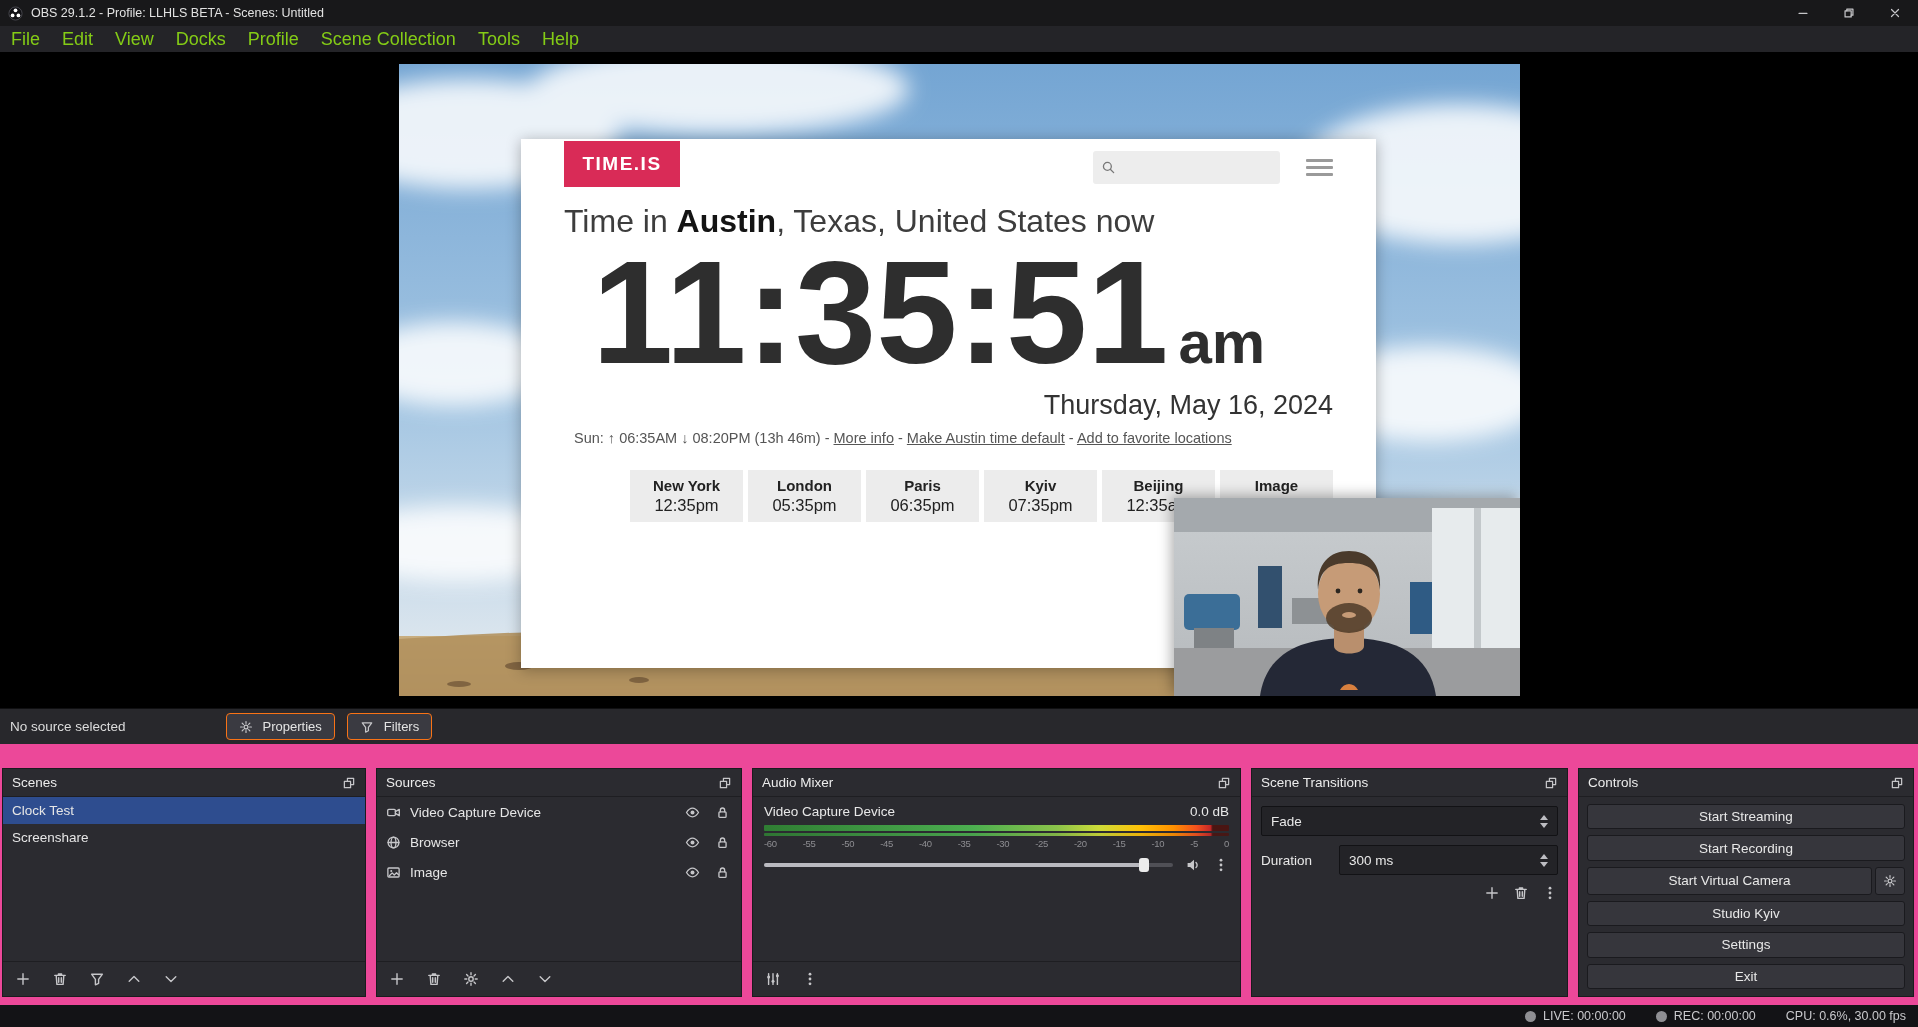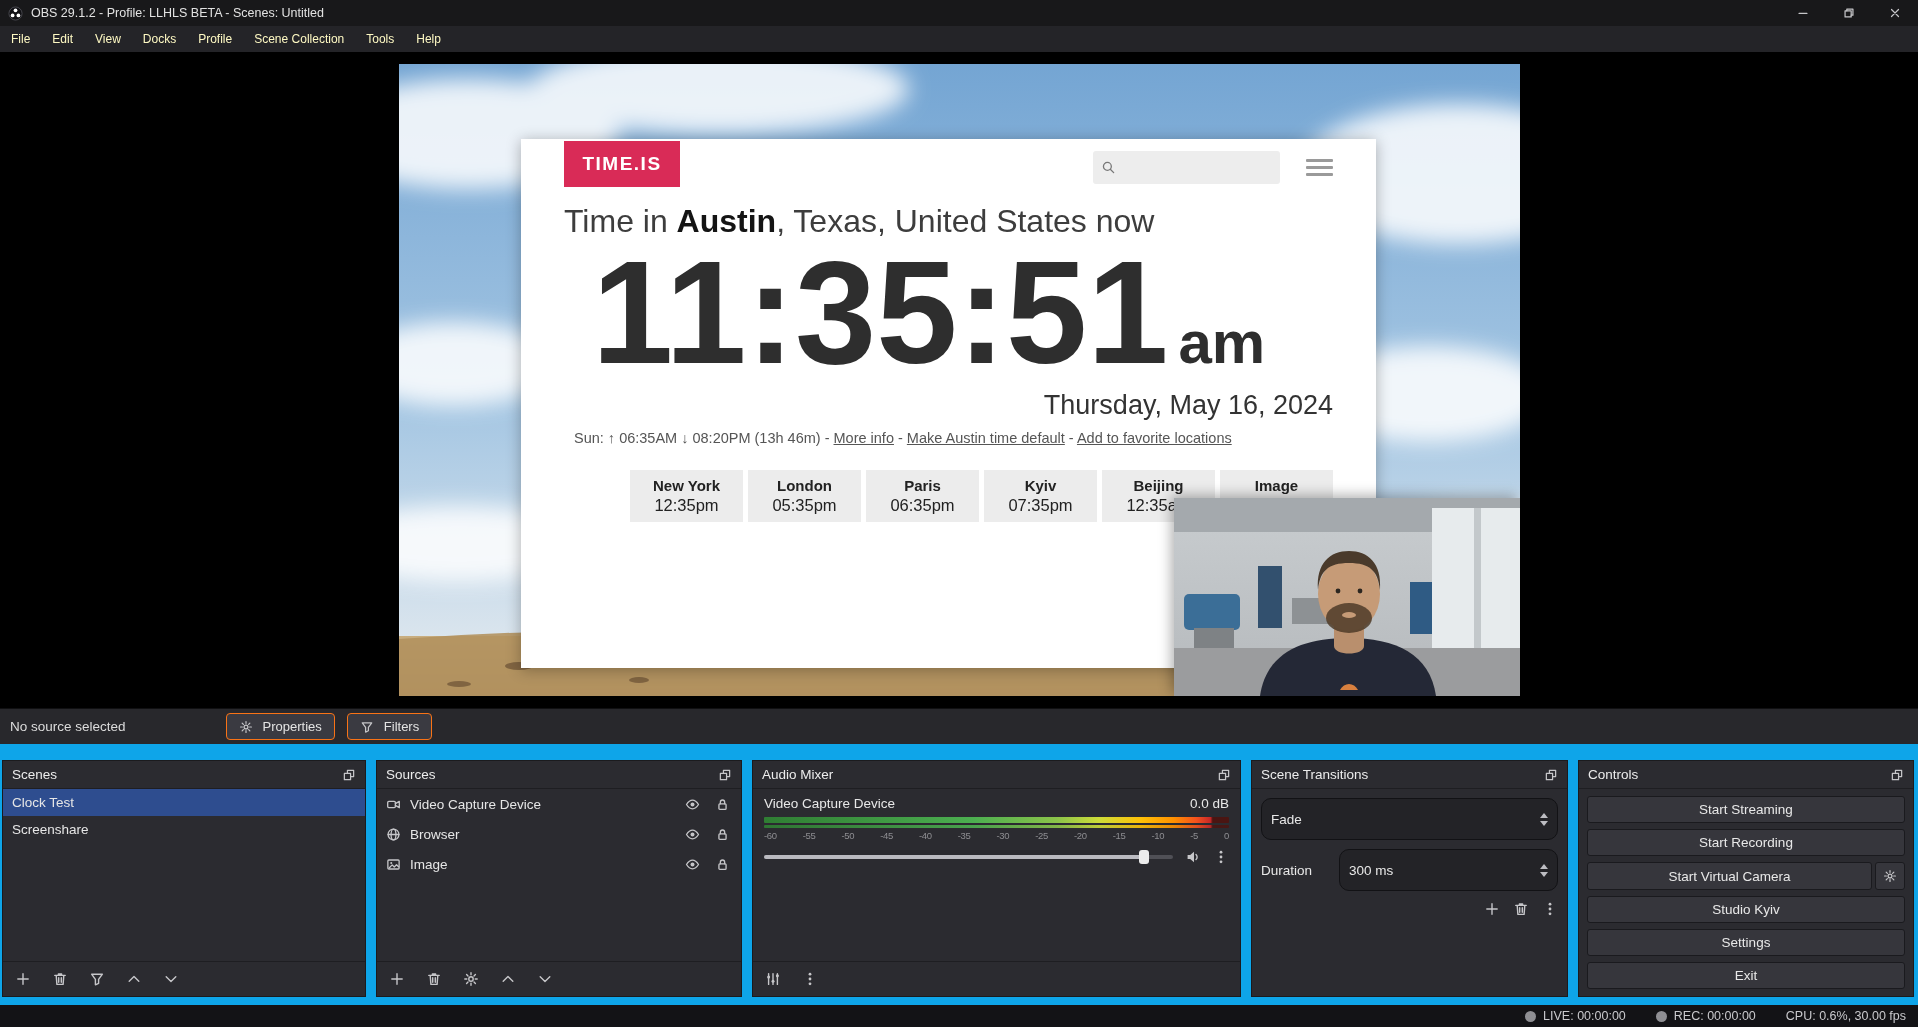--- a/index.html
+++ b/index.html
@@ -3,21 +3,21 @@
 <meta charset="utf-8">
 <style>
   *{margin:0;padding:0;box-sizing:border-box}
   html,body{width:1918px;height:1027px;overflow:hidden;background:#161618;font-family:"Liberation Sans",sans-serif}
   svg.ic{stroke:#c6c6c9;fill:none;stroke-width:1.4;stroke-linecap:round;stroke-linejoin:round;flex:0 0 auto}
   svg.ic.dark{stroke:#777}.s14{width:14px;height:14px}.s15{width:15px;height:15px}.s16{width:16px;height:16px}
   
   .titlebar{height:26px;background:#18181a;display:flex;align-items:center;gap:8px;padding-left:8px;color:#e2e2e2;font-size:12.5px}
   .win-btns{margin-left:auto;display:flex;height:100%}
   .win-btn{width:46px;height:100%;display:flex;align-items:center;justify-content:center}
-  .menubar{height:26px;background:#242428;display:flex;align-items:center;color:#fef9c3;font-size:12px}
+  .menubar{height:26px;background:#242428;display:flex;align-items:center;color:#84cc16;font-size:18px}
   .menu-item{padding:0 11px;height:100%;display:flex;align-items:center;cursor:default}
   
   .preview{height:656px;background:#000;position:relative}
   .video{position:absolute;left:399px;top:12px;width:1121px;height:632px;overflow:hidden}
   .video>svg.bg{position:absolute;inset:0;width:100%;height:100%}
   .ti-page{position:absolute;left:122px;top:75px;width:855px;height:529px;background:#fff;box-shadow:0 2px 14px rgba(0,0,0,.3);padding:0 43px;color:#333}
   .ti-header{display:flex;align-items:flex-start;padding-top:2px;height:54px}
   .ti-logo{background:#d92b57;color:#fff;font-weight:bold;font-size:19px;letter-spacing:1.5px;width:116px;height:46px;display:flex;align-items:center;justify-content:center}
   .ti-right{margin-left:auto;display:flex;align-items:center;gap:26px;margin-top:10px}
   .ti-search{width:187px;height:33px;background:#ededed;border-radius:3px;display:flex;align-items:center;padding:0 8px}
@@ -36,41 +36,41 @@
   .ti-city .cname{font-weight:bold;font-size:15px;color:#222}
   .ti-city .ctime{font-size:16.5px;color:#222;margin-top:2px}
   .webcam{position:absolute;right:0;bottom:0;width:346px;height:198px;box-shadow:-3px -3px 12px rgba(0,0,0,.3)}
   .webcam svg{width:100%;height:100%;display:block}
   
   .src-toolbar{height:36px;background:#28282c;display:flex;align-items:center;padding:0 10px;font-size:13.5px;color:#dcdcdc;border-top:1px solid #101012}
   .tb-btn{display:flex;align-items:center;gap:10px;background:#3a3a41;border:1px solid #f97316;border-radius:4px;height:27px;padding:0 12px;color:#e3e3e3;font-size:13px}
   .tb-btn.first{margin-left:100px}
   .tb-btn+.tb-btn{margin-left:12px}
   
-  .docks{height:261px;display:flex;gap:10px;padding:16px 2px 8px;background:#0ea5e9}
+  .docks{height:261px;display:flex;gap:10px;padding:24px 2px 8px;background:#ec4899}
   .panel{background:#2b2b30;border:1px solid #1b1b1e;display:flex;flex-direction:column;min-width:0}
   .phead{height:28px;flex:0 0 28px;display:flex;align-items:center;justify-content:space-between;padding:0 9px;border-bottom:1px solid #1e1e22;font-size:13.5px;color:#ececec}
   .pbody{flex:1;min-height:0;position:relative}
   .pfoot{flex:0 0 35px;border-top:1px solid #1e1e22;display:flex;align-items:center;gap:21px;padding:0 12px}
   .scene-row{height:27px;display:flex;align-items:center;padding:0 9px;font-size:13.5px;color:#e6e6e6}
   .scene-row.selected{background:#2e4d8f}
   .src-row{height:30px;display:flex;align-items:center;gap:9px;padding:0 9px;font-size:13.5px;color:#e6e6e6}
   .src-label{flex:1;overflow:hidden;white-space:nowrap}
   .src-icons{display:flex;gap:15px;margin-right:2px}
   .mix{padding:7px 11px;color:#e8e8e8;font-size:13.5px}
   .mix-top{display:flex;justify-content:space-between;margin-bottom:6px}
   .meter{height:6px;border-radius:1px;background:linear-gradient(90deg,#2f7d33 0%,#4caf50 45%,#8bc34a 63%,#cddc39 72%,#ffc107 81%,#ff9100 88%,#f4511e 93%,#c62828 96%,#4a1512 96.5%,#4a1512 100%)}
   .meter.m2{height:3px;margin-top:2px;opacity:.9}
   .mscale{display:flex;justify-content:space-between;font-size:9.5px;color:#8e8e92;margin-top:2px;letter-spacing:-0.3px}
   .mix-sliderrow{display:flex;align-items:center;gap:12px;margin-top:8px}
   .vslider{flex:1;height:4px;background:#505056;border-radius:2px;position:relative}
   .vfill{width:93%;height:100%;background:#babac0;border-radius:2px}
   .vhandle{position:absolute;left:93%;top:50%;transform:translate(-50%,-50%);width:10px;height:14px;background:#ececec;border-radius:3px}
   .trans{padding:9px;display:flex;flex-direction:column;gap:9px;font-size:13.5px;color:#e8e8e8}
-  .combo{height:42px;background:#232327;border:1px solid #121215;border-radius:10px;display:flex;align-items:center;justify-content:space-between;padding:0 9px}
+  .combo{height:30px;background:#232327;border:1px solid #121215;border-radius:2px;display:flex;align-items:center;justify-content:space-between;padding:0 9px}
   .spins{display:flex;flex-direction:column;gap:3px;align-items:center}
   .tu{width:0;height:0;border-left:4px solid transparent;border-right:4px solid transparent;border-bottom:5px solid #bdbdc2}
   .td{width:0;height:0;border-left:4px solid transparent;border-right:4px solid transparent;border-top:5px solid #bdbdc2}
   .dur-row{display:flex;align-items:center;gap:27px}
   .dur-row .combo{flex:1}
   .trans-actions{display:flex;justify-content:flex-end;align-items:center;gap:13px;margin-top:1px}
   .ctrl{padding:7px 8px;display:flex;flex-direction:column;gap:6px}
   .cbtn{height:28px;background:#36363c;border:1px solid #1a1a1e;border-radius:3px;color:#e8e8e8;font-size:13.5px;display:flex;align-items:center;justify-content:center;width:100%}
   .vcam-row{display:flex;gap:3px}
   .vcam-row .grow{flex:1}

